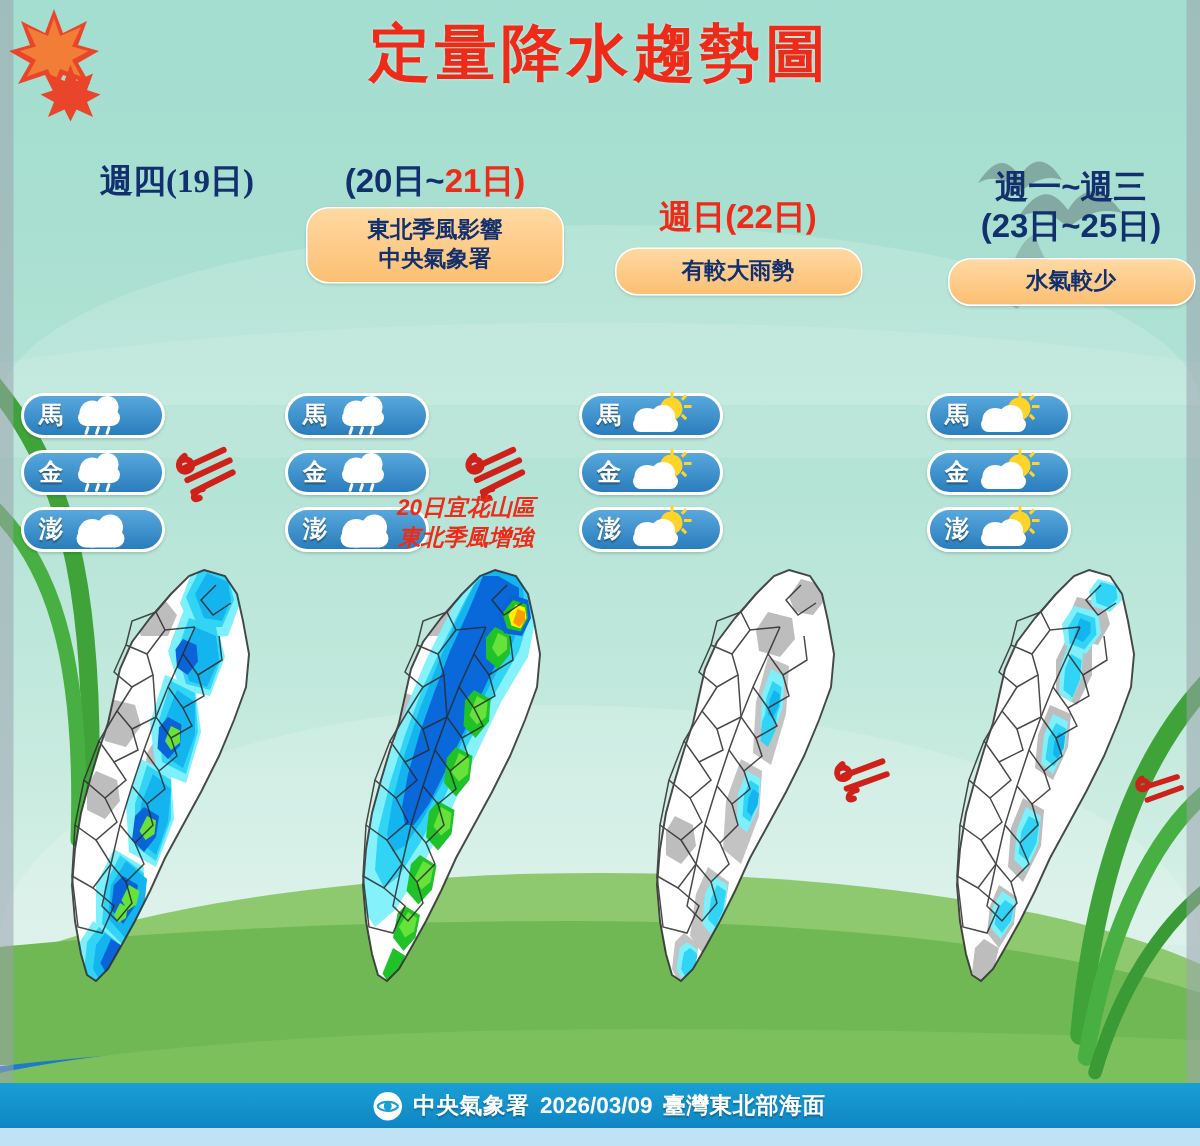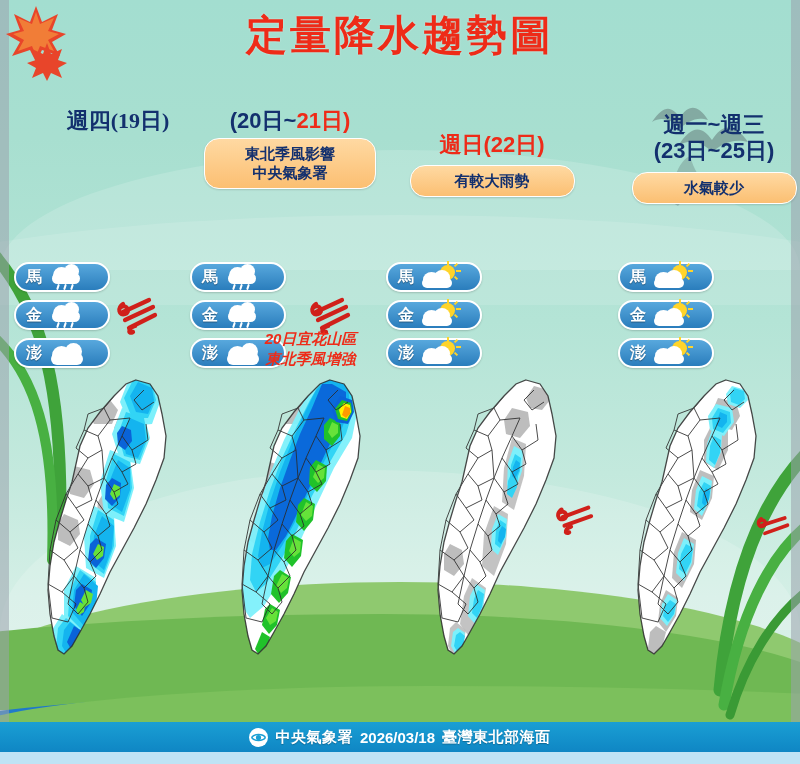--- a/index.html
+++ b/index.html
@@ -725,18 +725,18 @@
 
   <div class="footer">
     <span class="logo">
       <svg width="15" height="11" viewBox="0 0 15 11">
         <circle cx="7.5" cy="5.5" r="2.6" fill="#1a9fd4"></circle>
         <path d="M0.5,5.5 C3,1.5 12,1.5 14.5,5.5" stroke="#1a9fd4" stroke-width="1.5" fill="none"></path>
         <path d="M0.5,5.5 C3,9.5 12,9.5 14.5,5.5" stroke="#1a9fd4" stroke-width="1.5" fill="none"></path>
       </svg>
     </span>
     <span class="ftxt">中央氣象署</span>
-    <span class="fdate">2026/03/18</span>
+    <span class="fdate">2026/03/09</span>
     <span class="ftxt">臺灣東北部海面</span>
   </div>
   <div class="footer-base"></div>
 
 </div>
 
 </body></html>

